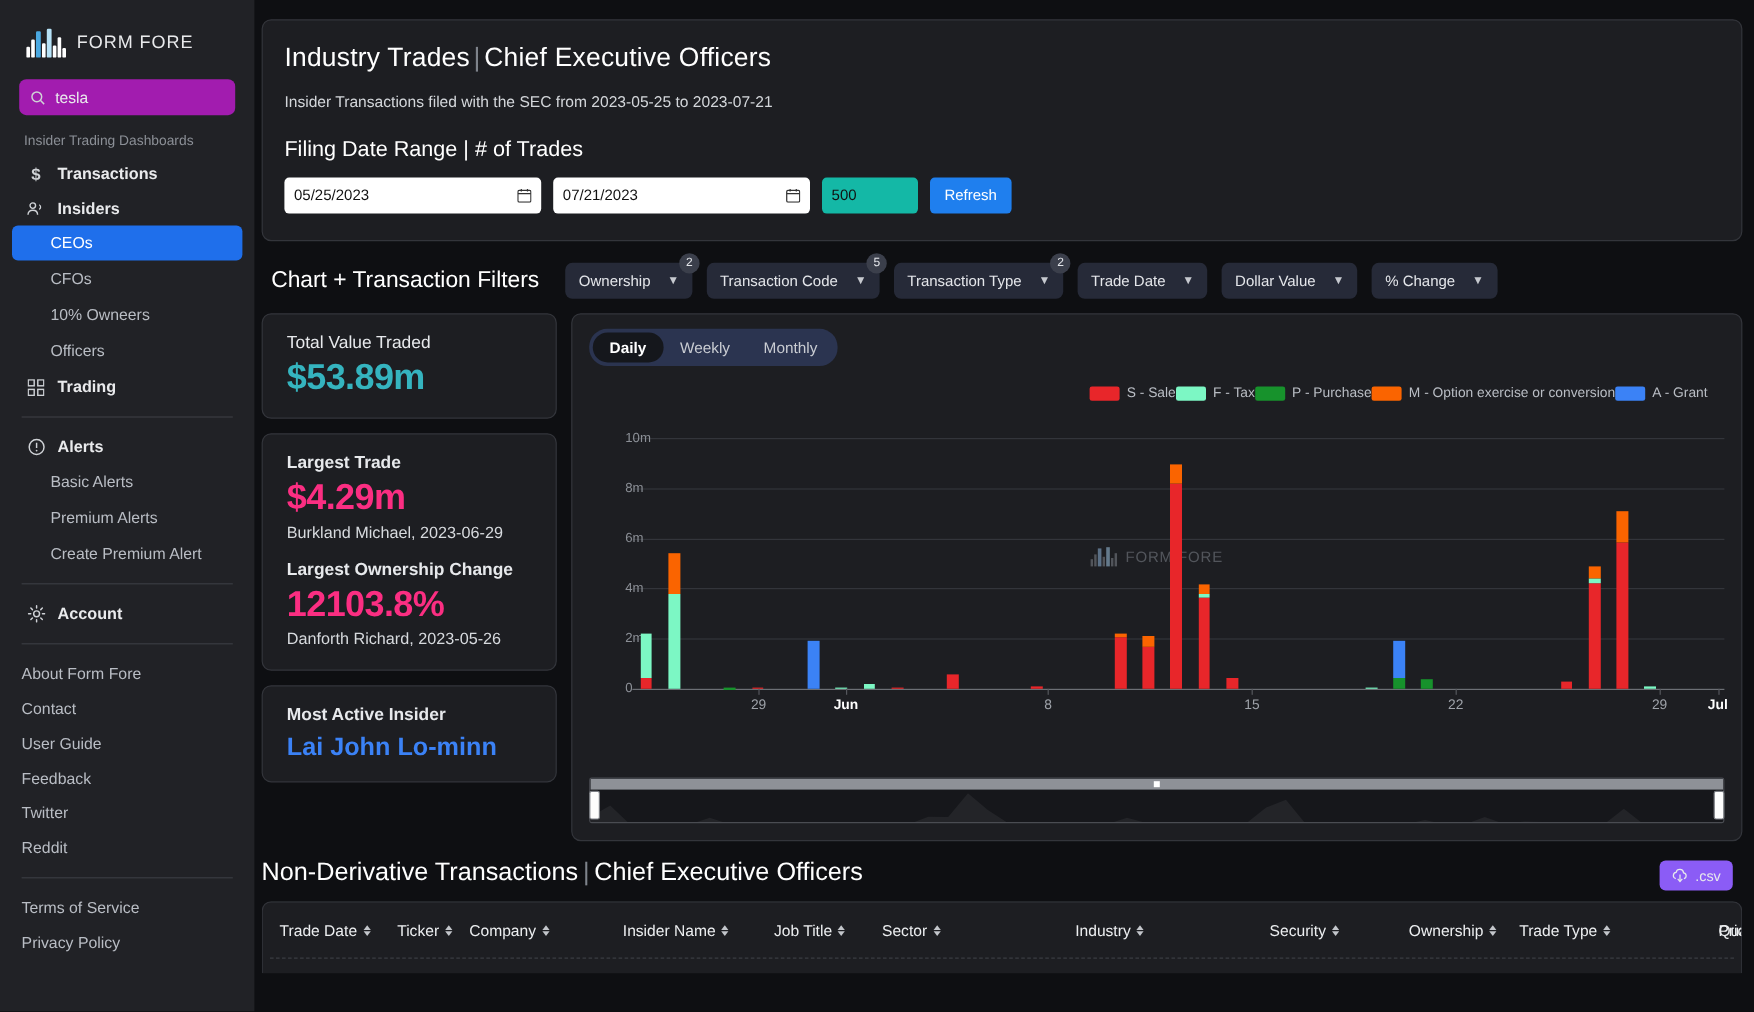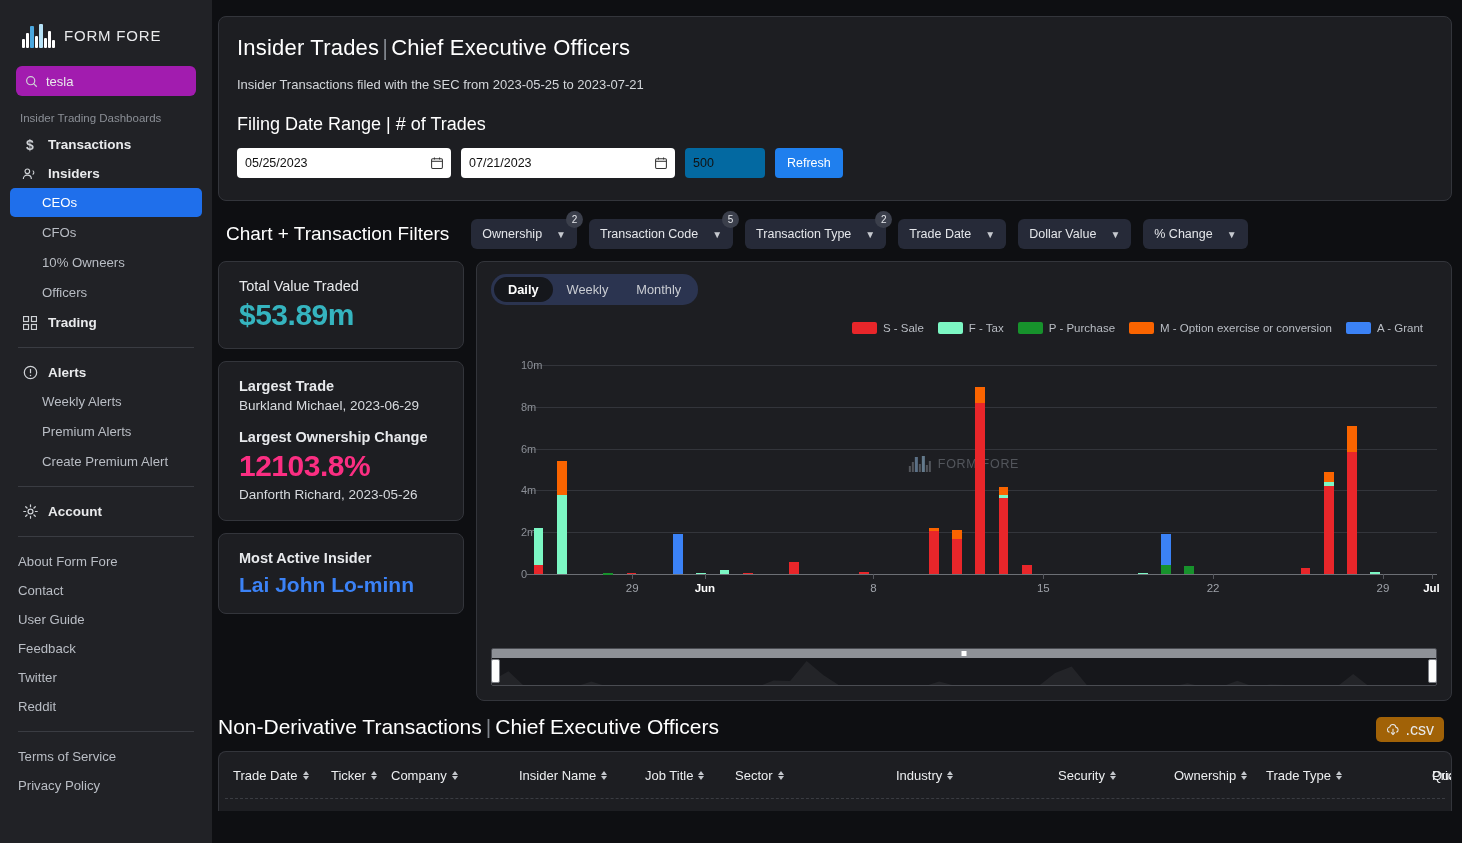--- a/index.html
+++ b/index.html
@@ -67,21 +67,21 @@
   .h1 .bar { color: #7e838b; padding: 0 3px; }
   .subtitle { color: #d3d6da; font-size: 13px; margin-top: 16px; }
   .h2 { color: #fff; font-size: 18px; font-weight: 400; margin-top: 22px; }
   .filing-row { display: flex; gap: 10px; align-items: center; margin-top: 13px; }
   .date-input {
     width: 214px; height: 30px; background: #fff; border: 0; border-radius: 4px;
     padding: 0 8px; font-size: 12.5px; color: #111; font-family: inherit;
     display: flex; align-items: center; justify-content: space-between; cursor: text;
   }
   .num-input {
-    width: 80px; height: 30px; background: #0369a1; border: 0; border-radius: 4px;
+    width: 80px; height: 30px; background: #14b8a6; border: 0; border-radius: 4px;
     padding: 0 8px; font-size: 12.5px; color: #111; font-family: inherit;
   }
   .refresh-btn {
     height: 30px; background: #1f7fee; color: #fff; border: 0; border-radius: 4px;
     padding: 0 12px; font-size: 12.5px; font-family: inherit; cursor: pointer;
   }
 
   
   #filter-bar { display: flex; align-items: center; gap: 12px; padding: 0 4px 10px 8px; height: 44px; }
   .filters-title { color: #fff; font-size: 19px; font-weight: 400; margin-right: 10px; }
@@ -112,21 +112,21 @@
   #chart-card { flex: 1; height: 440px; padding: 12px 14px 8px; position: relative; }
   .seg {
     display: inline-flex; background: #2b3450; border-radius: 15px; padding: 3px;
   }
   .seg button {
     border: 0; background: transparent; font-family: inherit; font-size: 12.8px;
     color: #c9ccd2; padding: 5px 14px; border-radius: 13px; cursor: pointer;
   }
   .seg button.on { background: #15171c; color: #fff; font-weight: bold; }
 
-  .legend { position: absolute; right: 28px; top: 60px; display: flex; gap: 14px; align-items: center; padding-left: 36px; }
+  .legend { position: absolute; right: 28px; top: 60px; display: flex; gap: 0; align-items: center; padding-left: 36px; }
   .legend span.sw { width: 25px; height: 12px; border-radius: 2px; display: inline-block; }
   .legend .li { display: flex; align-items: center; gap: 6px; color: #b9bdc4; font-size: 11.5px; }
 
   .plot { position: absolute; left: 14px; top: 82px; right: 14px; height: 280px; }
   .ylab { position: absolute; right: 100%; transform: translate(-6px,-50%); color: #8b8f96; font-size: 11px; white-space: nowrap; }
   .gridline { position: absolute; left: 0; right: 0; height: 1px; background: #33353b; }
   .xlab { position: absolute; transform: translate(-50%,0); color: #9ea2a9; font-size: 11.5px; white-space: nowrap; }
   .xlab.bold { color: #fff; font-weight: bold; }
   .xtick { position: absolute; width: 1px; background: #55575d; }
   .bar-seg { position: absolute; }
@@ -145,23 +145,23 @@
   .range-top i { position: absolute; left: 50%; top: 2px; width: 5px; height: 5px; background: #fff; transform: translateX(-50%); }
   .range-handle {
     position: absolute; top: 11px; width: 9px; height: 24px; background: #fdfdfd;
     border: 1px solid #7a7d83; border-radius: 2px;
   }
 
   
   #table-sec { margin-top: 14px; position: relative; }
   .t-title { color: #fff; font-size: 21px; font-weight: 400; }
   .csv-btn {
-    position: absolute; right: 8px; top: 2px; background: #a16207; border: 0;
+    position: absolute; right: 8px; top: 2px; background: #8b5cf6; border: 0;
     border-radius: 5px; height: 25px; padding: 0 10px; display: flex; align-items: center;
-    gap: 6px; color: #e7e9ec; font-size: 16px; font-family: inherit; cursor: pointer;
+    gap: 6px; color: #e7e9ec; font-size: 12px; font-family: inherit; cursor: pointer;
   }
   #table-card { margin-top: 12px; border-bottom: 0; border-radius: 8px 8px 0 0; height: 60px; overflow: hidden; }
   .t-head { display: flex; align-items: center; height: 46px; padding: 0 12px; color: #eceef0; font-size: 13px; }
   .th { display: flex; align-items: center; gap: 5px; cursor: pointer; }
   .sort { display: inline-flex; flex-direction: column; gap: 1px; }
   .sort i { width: 0; height: 0; border-left: 3.5px solid transparent; border-right: 3.5px solid transparent; display: block; }
   .sort i.up { border-bottom: 4px solid #c3c6cb; }
   .sort i.dn { border-top: 4px solid #c3c6cb; }
   .t-dots { border-top: 1px dashed #3a3c42; margin: 0 6px; }
 </style>
@@ -245,21 +245,21 @@
     <span class="ic">
       <svg width="15" height="15" viewBox="0 0 16 16">
         <circle cx="8" cy="8" r="6.6" fill="none" stroke="#cfd2d6" stroke-width="1.3"></circle>
         <line x1="8" y1="4.2" x2="8" y2="8.8" stroke="#cfd2d6" stroke-width="1.3"></line>
         <circle cx="8" cy="11.2" r="0.8" fill="#cfd2d6"></circle>
       </svg>
     </span>
     <span>Alerts</span>
   </div>
   <div class="nav-sub">
-      <span>Weekly Alerts</span>
+      <span>Basic Alerts</span>
     </div>
   <div class="nav-sub">
       <span>Premium Alerts</span>
     </div>
   <div class="nav-sub">
       <span>Create Premium Alert</span>
     </div>
 
   <div class="hr"></div>
 
@@ -285,21 +285,21 @@
   <div class="hr"></div>
 
   <div class="link-item">Terms of Service</div>
   <div class="link-item">Privacy Policy</div>
 </div>
 
 <div id="main">
 
   <div class="card" id="header-panel">
     <div class="h1">
-      <span>Insider Trades</span><span class="bar">|</span><span>Chief Executive Officers</span>
+      <span>Industry Trades</span><span class="bar">|</span><span>Chief Executive Officers</span>
     </div>
     <div class="subtitle">Insider Transactions filed with the SEC from 2023-05-25 to 2023-07-21</div>
     <div class="h2">Filing Date Range | # of Trades</div>
     <div class="filing-row">
       <div class="date-input">
         <span>05/25/2023</span>
         <svg width="12" height="12" viewBox="0 0 14 14">
           <rect x="0.7" y="2" width="12.6" height="11.3" rx="1.2" fill="none" stroke="#333" stroke-width="1.2"></rect>
           <line x1="0.7" y1="5" x2="13.3" y2="5" stroke="#333" stroke-width="1.2"></line>
           <line x1="4" y1="0.6" x2="4" y2="3" stroke="#333" stroke-width="1.2"></line>
@@ -355,20 +355,21 @@
   <div id="content-row">
 
     <div id="stat-col">
       <div class="card stat-card">
         <div class="stat-label thin">Total Value Traded</div>
         <div class="stat-big" id="sv-total" style="color: rgb(53, 180, 191);">$53.89m</div>
       </div>
 
       <div class="card stat-card">
         <div class="stat-label">Largest Trade</div>
+        <div class="stat-big" id="sv-lt" style="color: rgb(251, 46, 130);">$4.29m</div>
         <div class="stat-sub">Burkland Michael, 2023-06-29</div>
         <div class="stat-gap"></div>
         <div class="stat-label">Largest Ownership Change</div>
         <div class="stat-big" id="sv-lo" style="color: rgb(251, 46, 130);">12103.8%</div>
         <div class="stat-sub">Danforth Richard, 2023-05-26</div>
       </div>
 
       <div class="card stat-card">
         <div class="stat-label">Most Active Insider</div>
         <div class="stat-name" id="sv-ma" style="color: rgb(59, 130, 246);">Lai John Lo-minn</div>

